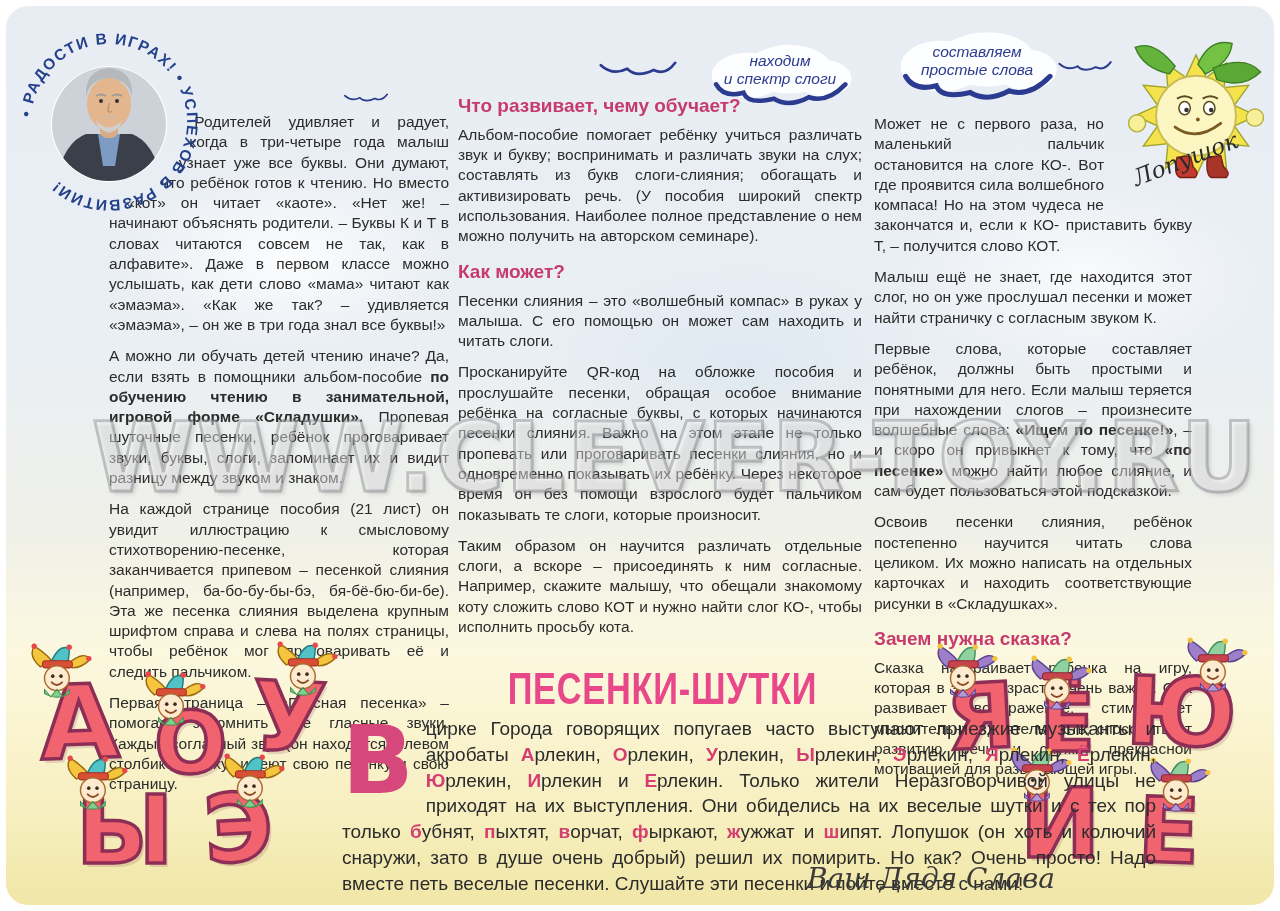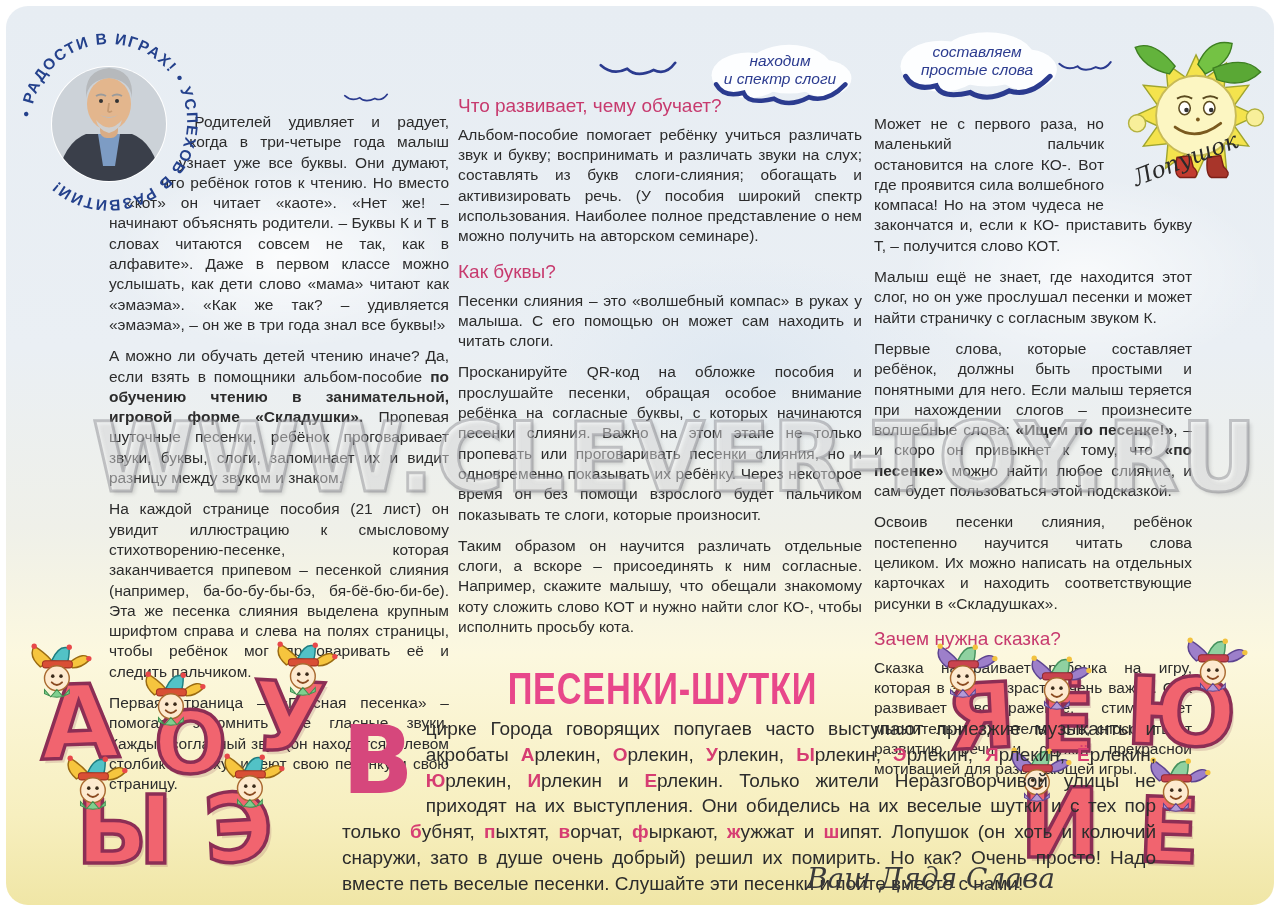--- a/index.html
+++ b/index.html
@@ -15,21 +15,21 @@
       radial-gradient(260px 140px at 85% 30%, rgba(255,255,255,.7), transparent 70%),
       linear-gradient(180deg,#e7edf3 0%,#eaeff4 38%,#eff0e9 58%,#fcf8df 72%,#f7efbf 90%,#f0e6a6 100%);
   }
   
   .col{position:absolute;font-size:15.5px;line-height:1.31;text-align:justify}
   .col-left{left:103px;top:106px;width:340px}
   .col-mid{left:452px;top:88px;width:404px}
   .col-right{left:868px;top:108px;width:318px}
   .para{margin:0 0 11px}
   .para .b{font-weight:bold}
-  .col-h{color:#c73a6e;font-size:19px;font-weight:normal;margin:13px 0 6px}
+  .col-h{color:#c73a6e;font-size:19px;font-weight:bold;margin:13px 0 6px}
   .col-h:first-child{margin-top:0}
   .badge-spacer{float:left;width:100px;height:120px;shape-outside:ellipse(108px 100px at -22% -10%)}
   .sun-spacer{float:right;width:88px;height:94px}
   
   .badge{position:absolute;left:12px;top:24px;width:182px;height:184px;z-index:5}
   .badge-text{font:bold 15.5px "Liberation Sans",sans-serif;letter-spacing:1.5px;fill:#24418c}
   
   .cloud{position:absolute;z-index:6}
   .cloud svg{position:absolute;inset:0;width:100%;height:100%}
   .cloud-label{
@@ -232,21 +232,21 @@
         <p class="para"><span>Родителей удивляет и радует, когда в три-четыре года малыш узнает уже все буквы. Они думают, что ребёнок готов к чтению. Но вместо «кот» он читает «каоте». «Нет же! – начинают объяснять родители. – Буквы К и Т в словах читаются совсем не так, как в алфавите». Даже в первом классе можно услышать, как дети слово «мама» читают как «эмаэма». «Как же так? – удивляется «эмаэма», – он же в три года знал все буквы!»</span></p>
         <p class="para"><span>А можно ли обучать детей чтению иначе? Да, если взять в помощники альбом-пособие </span><span class="b">по обучению чтению в занимательной, игровой форме «Складушки».</span><span> Пропевая шуточные песенки, ребёнок проговаривает звуки, буквы, слоги, запоминает их и видит разницу между звуком и знаком.</span></p>
         <p class="para"><span>На каждой странице пособия (21 лист) он увидит иллюстрацию к смысловому стихотворению-песенке, которая заканчивается припевом – песенкой слияния (например, ба-бо-бу-бы-бэ, бя-бё-бю-би-бе). Эта же песенка слияния выделена крупным шрифтом справа и слева на полях страницы, чтобы ребёнок мог проговаривать её и следить пальчиком.</span></p>
         <p class="para"><span>Первая страница – «Гласная песенка» – помогает запомнить все гласные звуки. Каждый согласный звук (он находится в левом столбике сверху) имеют свою песенку и свою страницу.</span></p>
       </div>
   </div>
   <div class="col col-mid">
     <div>
         <h3 class="col-h">Что развивает, чему обучает?</h3>
         <p class="para"><span>Альбом-пособие помогает ребёнку учиться различать звук и букву; воспринимать и различать звуки на слух; составлять из букв слоги-слияния; обогащать и активизировать речь. (У пособия широкий спектр использования. Наиболее полное представление о нем можно получить на авторском семинаре).</span></p>
-        <h3 class="col-h">Как буквы?</h3>
+        <h3 class="col-h">Как может?</h3>
         <p class="para"><span>Песенки слияния – это «волшебный компас» в руках у малыша. С его помощью он может сам находить и читать слоги.</span></p>
         <p class="para"><span>Просканируйте QR-код на обложке пособия и прослушайте песенки, обращая особое внимание ребёнка на согласные буквы, с которых начинаются песенки слияния. Важно на этом этапе не только пропевать или проговаривать песенки слияния, но и одновременно показывать их ребёнку. Через некоторое время он без помощи взрослого будет пальчиком показывать те слоги, которые произносит.</span></p>
         <p class="para"><span>Таким образом он научится различать отдельные слоги, а вскоре – присоединять к ним согласные. Например, скажите малышу, что обещали знакомому коту сложить слово КОТ и нужно найти слог КО-, чтобы исполнить просьбу кота.</span></p>
       </div>
   </div>
   <div class="col col-right">
     <div>
       <div class="sun-spacer"></div>
       <div>
           <p class="para"><span>Может не с первого раза, но маленький пальчик остановится на слоге КО-. Вот где проявится сила волшебного компаса! Но на этом чудеса не закончатся и, если к КО- приставить букву Т, – получится слово КОТ.</span></p>

